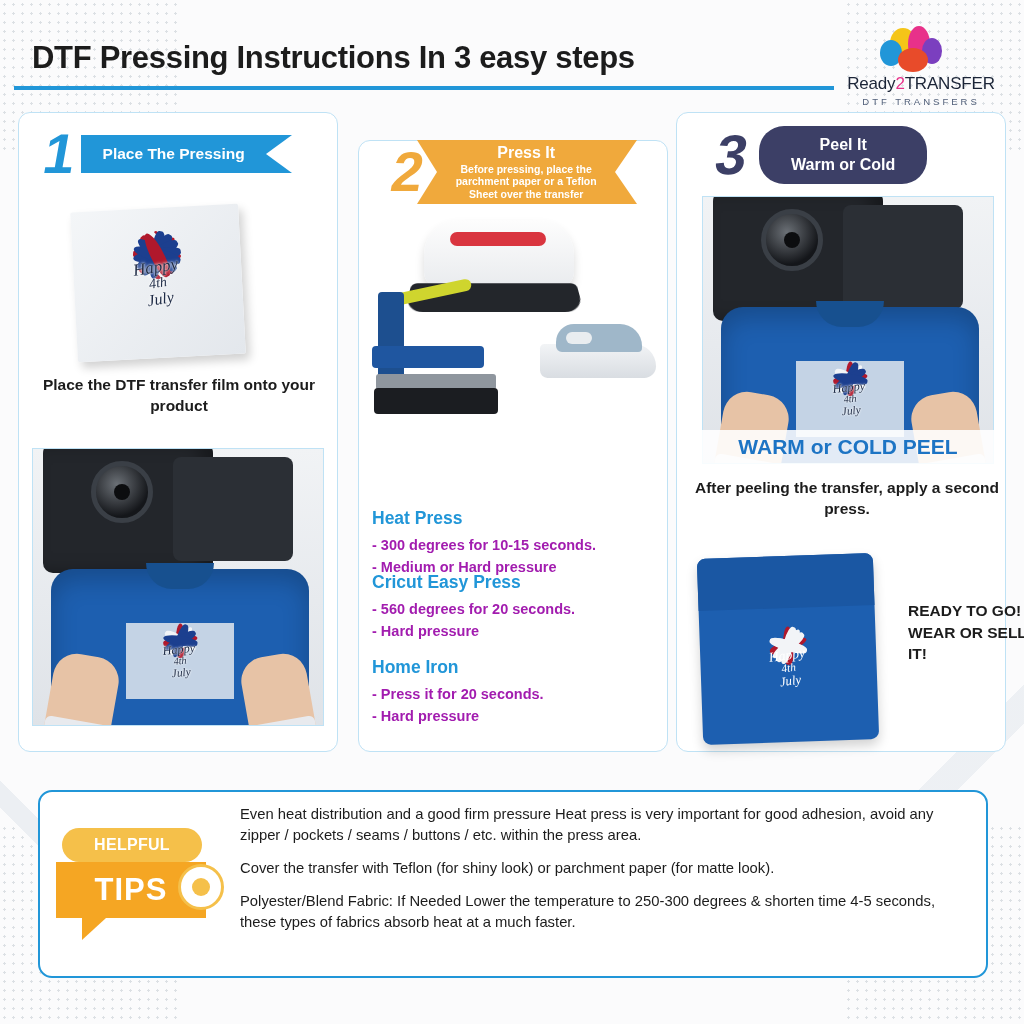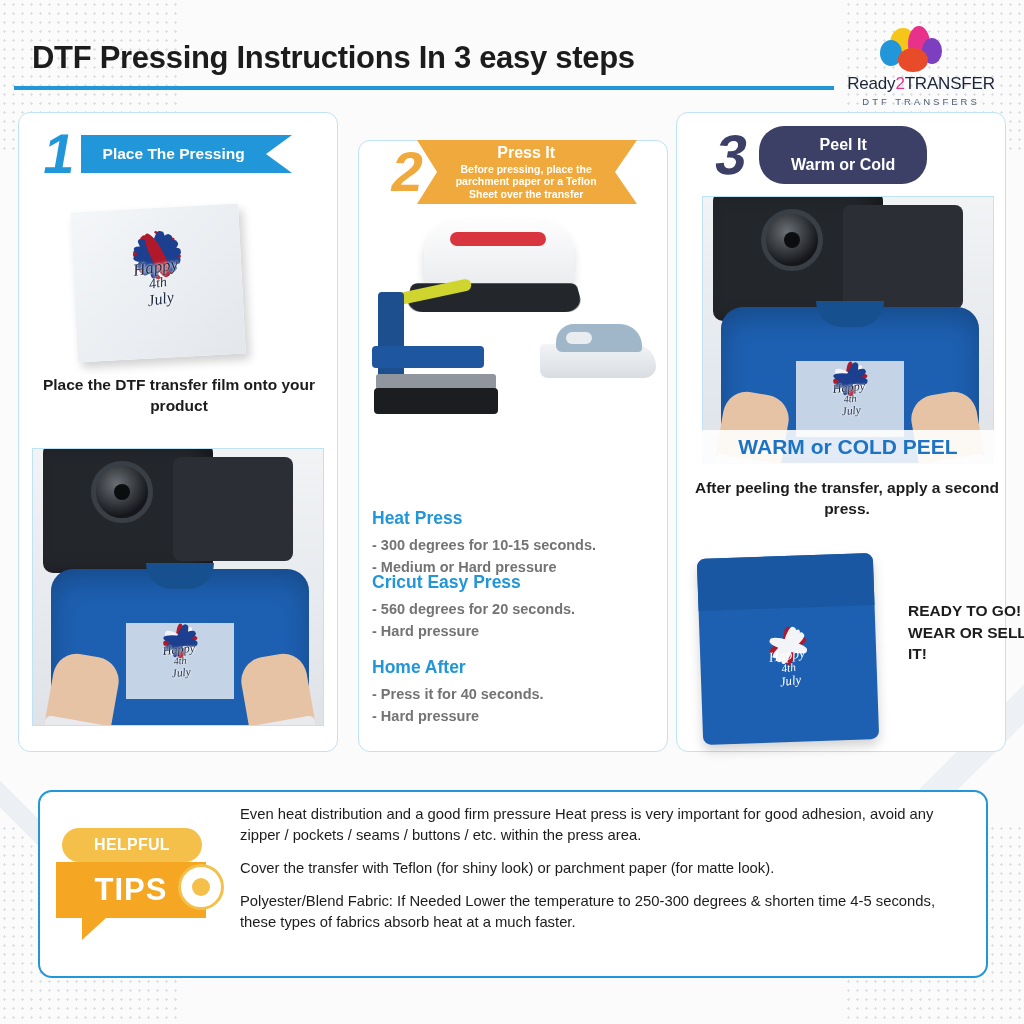--- a/index.html
+++ b/index.html
@@ -223,21 +223,21 @@
   .hp-handle { position:absolute; left: 22px; top: -6px; width: 78px; height: 12px; background:#cfd52e; border-radius: 6px; transform: rotate(-12deg);}
   .iron {
     position:absolute; right: 2px; top: 104px; width: 116px; height: 72px;
   }
   .iron-body { position:absolute; left:0; top: 26px; width: 116px; height: 34px; background: linear-gradient(#f2f4f6,#d9dde2); border-radius: 6px 30px 16px 10px;}
   .iron-top { position:absolute; left: 16px; top: 6px; width: 86px; height: 28px; background:#9fb7c9; border-radius: 18px 22px 4px 6px;}
   .iron-knob { position:absolute; left: 26px; top: 14px; width: 26px; height: 12px; background:#e9edf0; border-radius: 8px;}
 
   .spec { position:absolute; left: 372px; top: 0; width: 290px; }
   .spec h4 { font-size: 17.5px; color: #2196d8; margin-bottom: 5px; }
-  .spec .li { font-size: 14.5px; font-weight: bold; color: #737373; line-height: 1.55; }
+  .spec .li { font-size: 14.5px; font-weight: bold; color: #a21caf; line-height: 1.55; }
   #spec1 { top: 508px; }
   #spec2 { top: 572px; }
   #spec3 { top: 657px; }
 
   
   #b3 { left: 716px; top: 126px; }
   #b3 .bignum { color: #3c3f66; transform: skewX(-10deg); }
   #b3 .ribbon {
     width: 168px; height: 58px; margin-left: 12px; flex-direction: column;
     font-size: 16px; line-height: 1.25;
@@ -437,22 +437,22 @@
   <h4>Heat Press</h4>
   <div class="li">- 300 degrees for 10-15 seconds.</div>
   <div class="li">- Medium or Hard pressure</div>
 </div>
 <div class="spec" id="spec2">
   <h4>Cricut Easy Press</h4>
   <div class="li">- 560 degrees for 20 seconds.</div>
   <div class="li">- Hard pressure</div>
 </div>
 <div class="spec" id="spec3">
-  <h4>Home After</h4>
-  <div class="li">- Press it for 40 seconds.</div>
+  <h4>Home Iron</h4>
+  <div class="li">- Press it for 20 seconds.</div>
   <div class="li">- Hard pressure</div>
 </div>
 
 <div class="card" id="card3"></div>
 
 <div class="photo" id="p3">
   <div class="press-bg"></div>
   <div class="machine">
       <div class="dial"></div>
     </div>

